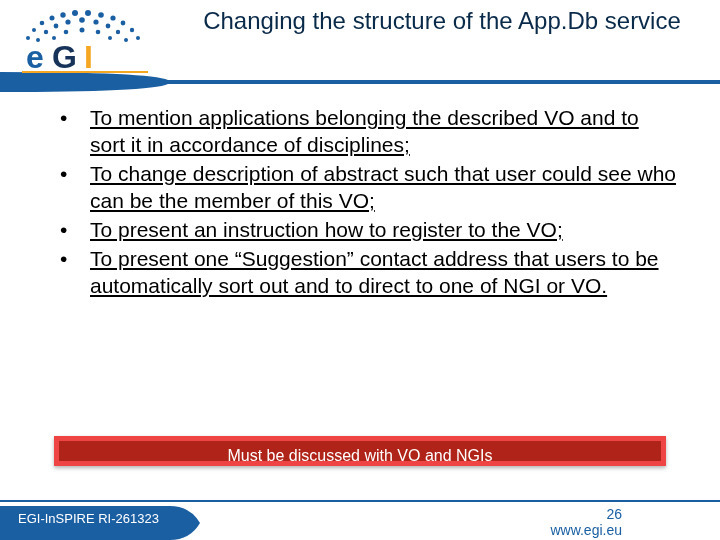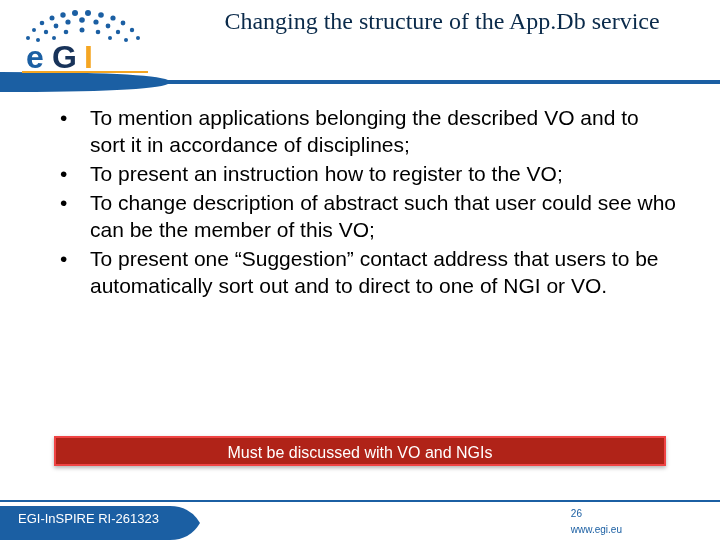--- a/index.html
+++ b/index.html
@@ -1,43 +1,43 @@
 <!DOCTYPE html>
 <html><head>
 <meta charset="utf-8">
 <style>
   * { margin: 0; padding: 0; box-sizing: border-box; }
   html, body { width: 720px; height: 540px; font-family: Arial, Helvetica, sans-serif; background: #fff; overflow: hidden; }
   .slide { position: relative; width: 720px; height: 540px; }
   .logo-box { position: absolute; top: 8px; left: 8px; width: 158px; height: 72px; }
-  .title-box { position: absolute; top: 6px; left: 176px; width: 532px; text-align: center; font-size: 24px; line-height: 30px; color: #0a2a4a; font-family: Liberation Serif, serif; }
+  .title-box { position: absolute; top: 6px; left: 176px; width: 532px; text-align: center; font-size: 24px; line-height: 30px; color: #0a2a4a; }
   .header-underline { position: absolute; top: 72px; left: 0; width: 720px; height: 14px; }
 
   
   .header-underline svg { display: block; }
 
   
   .logo-dots { }
   .logo-text { font-family: Arial, sans-serif; font-weight: 800; }
 
   
-  .content { position: absolute; top: 104px; left: 42px; width: 636px; font-size: 21px; line-height: 27px; color: #000; }
+  .content { position: absolute; top: 104px; left: 42px; width: 636px; font-size: 21px; line-height: 27px; color: #000; text-decoration: underline; }
   .content ul { list-style: none; }
   .content li { position: relative; padding-left: 48px; margin-bottom: 2px; }
   .content li::before { content: "•"; position: absolute; left: 18px; top: 0; }
   .suggestion { margin-top: 20px; }
 
   
-  .red-banner { position: absolute; top: 436px; left: 54px; width: 612px; height: 30px; background: #b02318; color: #fff; text-align: center; font-size: 16px; line-height: 30px; border: 2px solid #ef4444; box-shadow: 0 2px 4px rgba(0,0,0,0.3); }
+  .red-banner { position: absolute; top: 436px; left: 54px; width: 612px; height: 30px; background: #b02318; color: #fff; text-align: center; font-size: 16px; line-height: 30px; border: 5px solid #ef4444; box-shadow: 0 2px 4px rgba(0,0,0,0.3); }
 
   
   .footer { position: absolute; bottom: 0; left: 0; width: 632px; height: 40px; }
   .footer-rule { position: absolute; bottom: 38px; left: 0; width: 720px; height: 2px; background: #1b5fa3; }
   .footer-left { position: absolute; left: 10px; bottom: 8px; color: #fff; font-size: 13px; background: #1b5fa3; padding: 4px 8px 6px 8px; }
-  .footer-right { position: absolute; right: 10px; bottom: 2px; color: #1b5fa3; font-size: 10px; text-align: left; line-height: 16px; }
+  .footer-right { position: absolute; right: 10px; bottom: 2px; color: #1b5fa3; font-size: 14px; text-align: right; line-height: 16px; }
   .footer-right .pg { display: block; }
 
   
   .footer-shape { position: absolute; left: 0; bottom: 0; width: 200px; height: 34px; }
 </style>
 </head>
 <body>
 
 <div class="slide">
 
@@ -86,22 +86,22 @@
       </g>
       <line x1="14" y1="64" x2="140" y2="64" stroke="#f5a623" stroke-width="2"></line>
     </svg>
   </div>
 
   <div class="title-box">Changing the structure of the App.Db service</div>
 
   <div class="content">
     <ul>
       <li>To mention applications belonging the described VO and to sort it in accordance of disciplines;</li>
+      <li>To change description of abstract such that user could see who can be the member of this VO;</li>
       <li>To present an instruction how to register to the VO;</li>
-      <li>To change description of abstract such that user could see who can be the member of this VO;</li>
       <li>To present one “Suggestion” contact address that users to be automatically sort out and to direct to one of NGI or VO.</li>
     </ul>
   </div>
 
   <div class="red-banner">Must be discussed with VO and NGIs</div>
 
   <div class="footer">
     <div class="footer-rule"></div>
     <div class="footer-shape">
       <svg width="200" height="34" viewBox="0 0 200 34">

